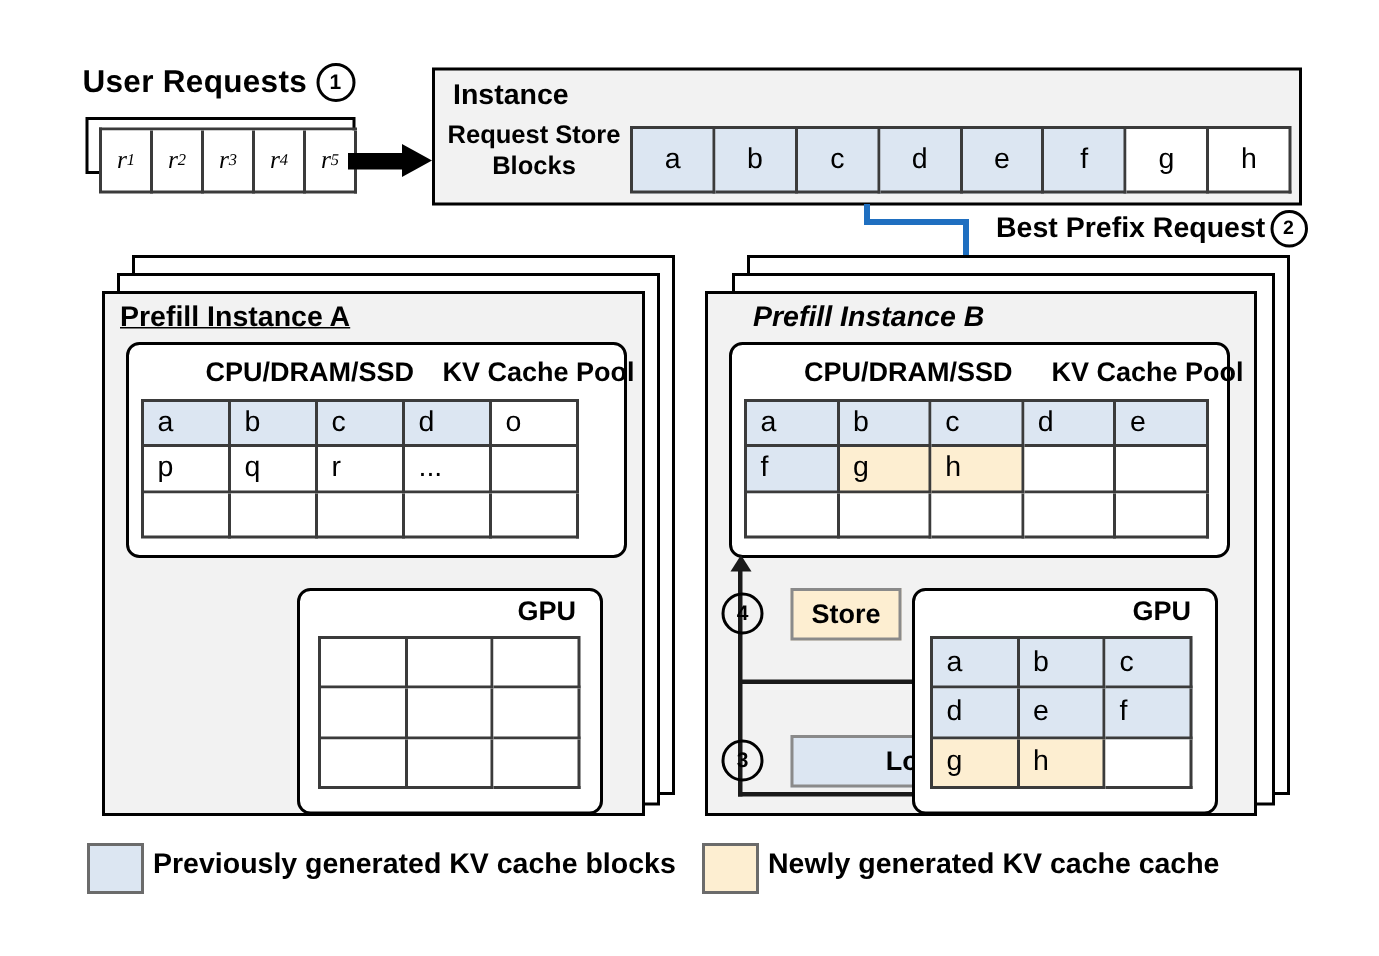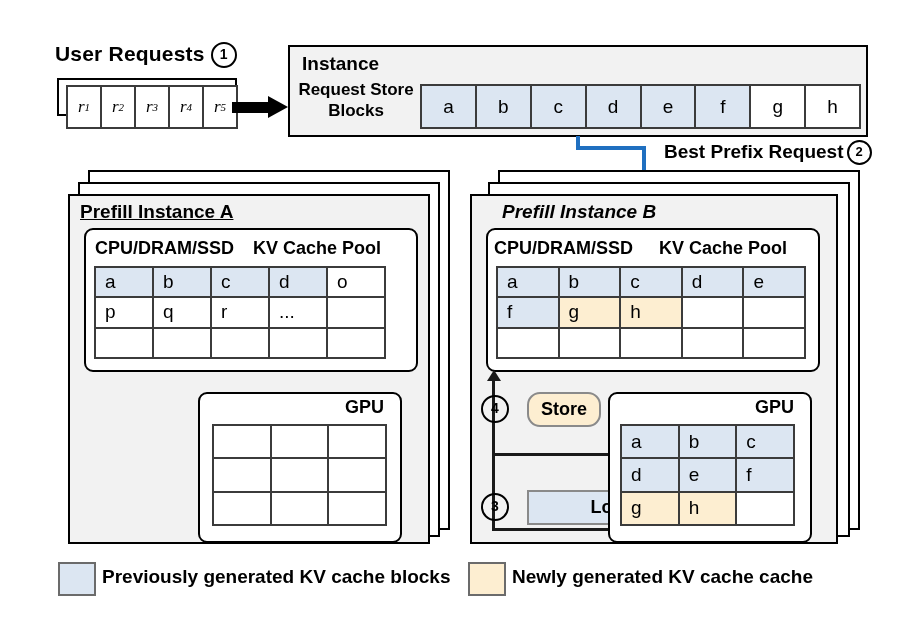--- a/index.html
+++ b/index.html
@@ -64,30 +64,30 @@
   #circle-2{display:inline-block;width:21px;height:21px;border:2px solid #000;border-radius:50%;
             font-size:13px;line-height:19px;text-align:center;font-weight:bold;
             vertical-align:2px;margin-left:3px;}
 
   
   .card-shadow{border:2px solid #000;background:#ffffff;}
   .card-main{border:2px solid #000;background:#f2f2f2;}
   .card-title{position:absolute;font-size:19px;font-weight:bold;}
 
   .pool-box{position:absolute;border:2px solid #000;border-radius:9px;background:#ffffff;}
-  .pool-head{position:absolute;font-size:18px;font-weight:bold;white-space:nowrap;}
+  .pool-head{position:absolute;font-size:18px;font-weight:bold;white-space:nowrap;margin-left:42px;}
   .gpu-box{position:absolute;border:2px solid #000;border-radius:9px;background:#ffffff;}
   .gpu-label{position:absolute;font-size:18px;font-weight:bold;}
 
   
   .step-circle{position:absolute;width:24px;height:24px;border:2px solid #000;border-radius:50%;
                font-size:14px;line-height:22px;text-align:center;font-weight:bold;}
   .op-btn{position:absolute;border:2px solid #8a8a8a;font-size:18px;font-weight:bold;
           display:flex;align-items:center;justify-content:center;}
-  .op-store{background:#fdeed1;border-radius:13px;}
+  .op-store{background:#fdeed1;}
   .op-load{background:#dce6f2;padding-left:48px;}
 
   .bseg{position:absolute;background:#1a1a1a;}
   .tri-up{position:absolute;width:0;height:0;border-left:7px solid transparent;
           border-right:7px solid transparent;border-bottom:11px solid #1a1a1a;}
   .tri-right{position:absolute;width:0;height:0;border-top:7px solid transparent;
              border-bottom:7px solid transparent;border-left:11px solid #1a1a1a;}
 
   
   .legend-swatch{position:absolute;width:34px;height:30px;border:2px solid #6b6b6b;}

